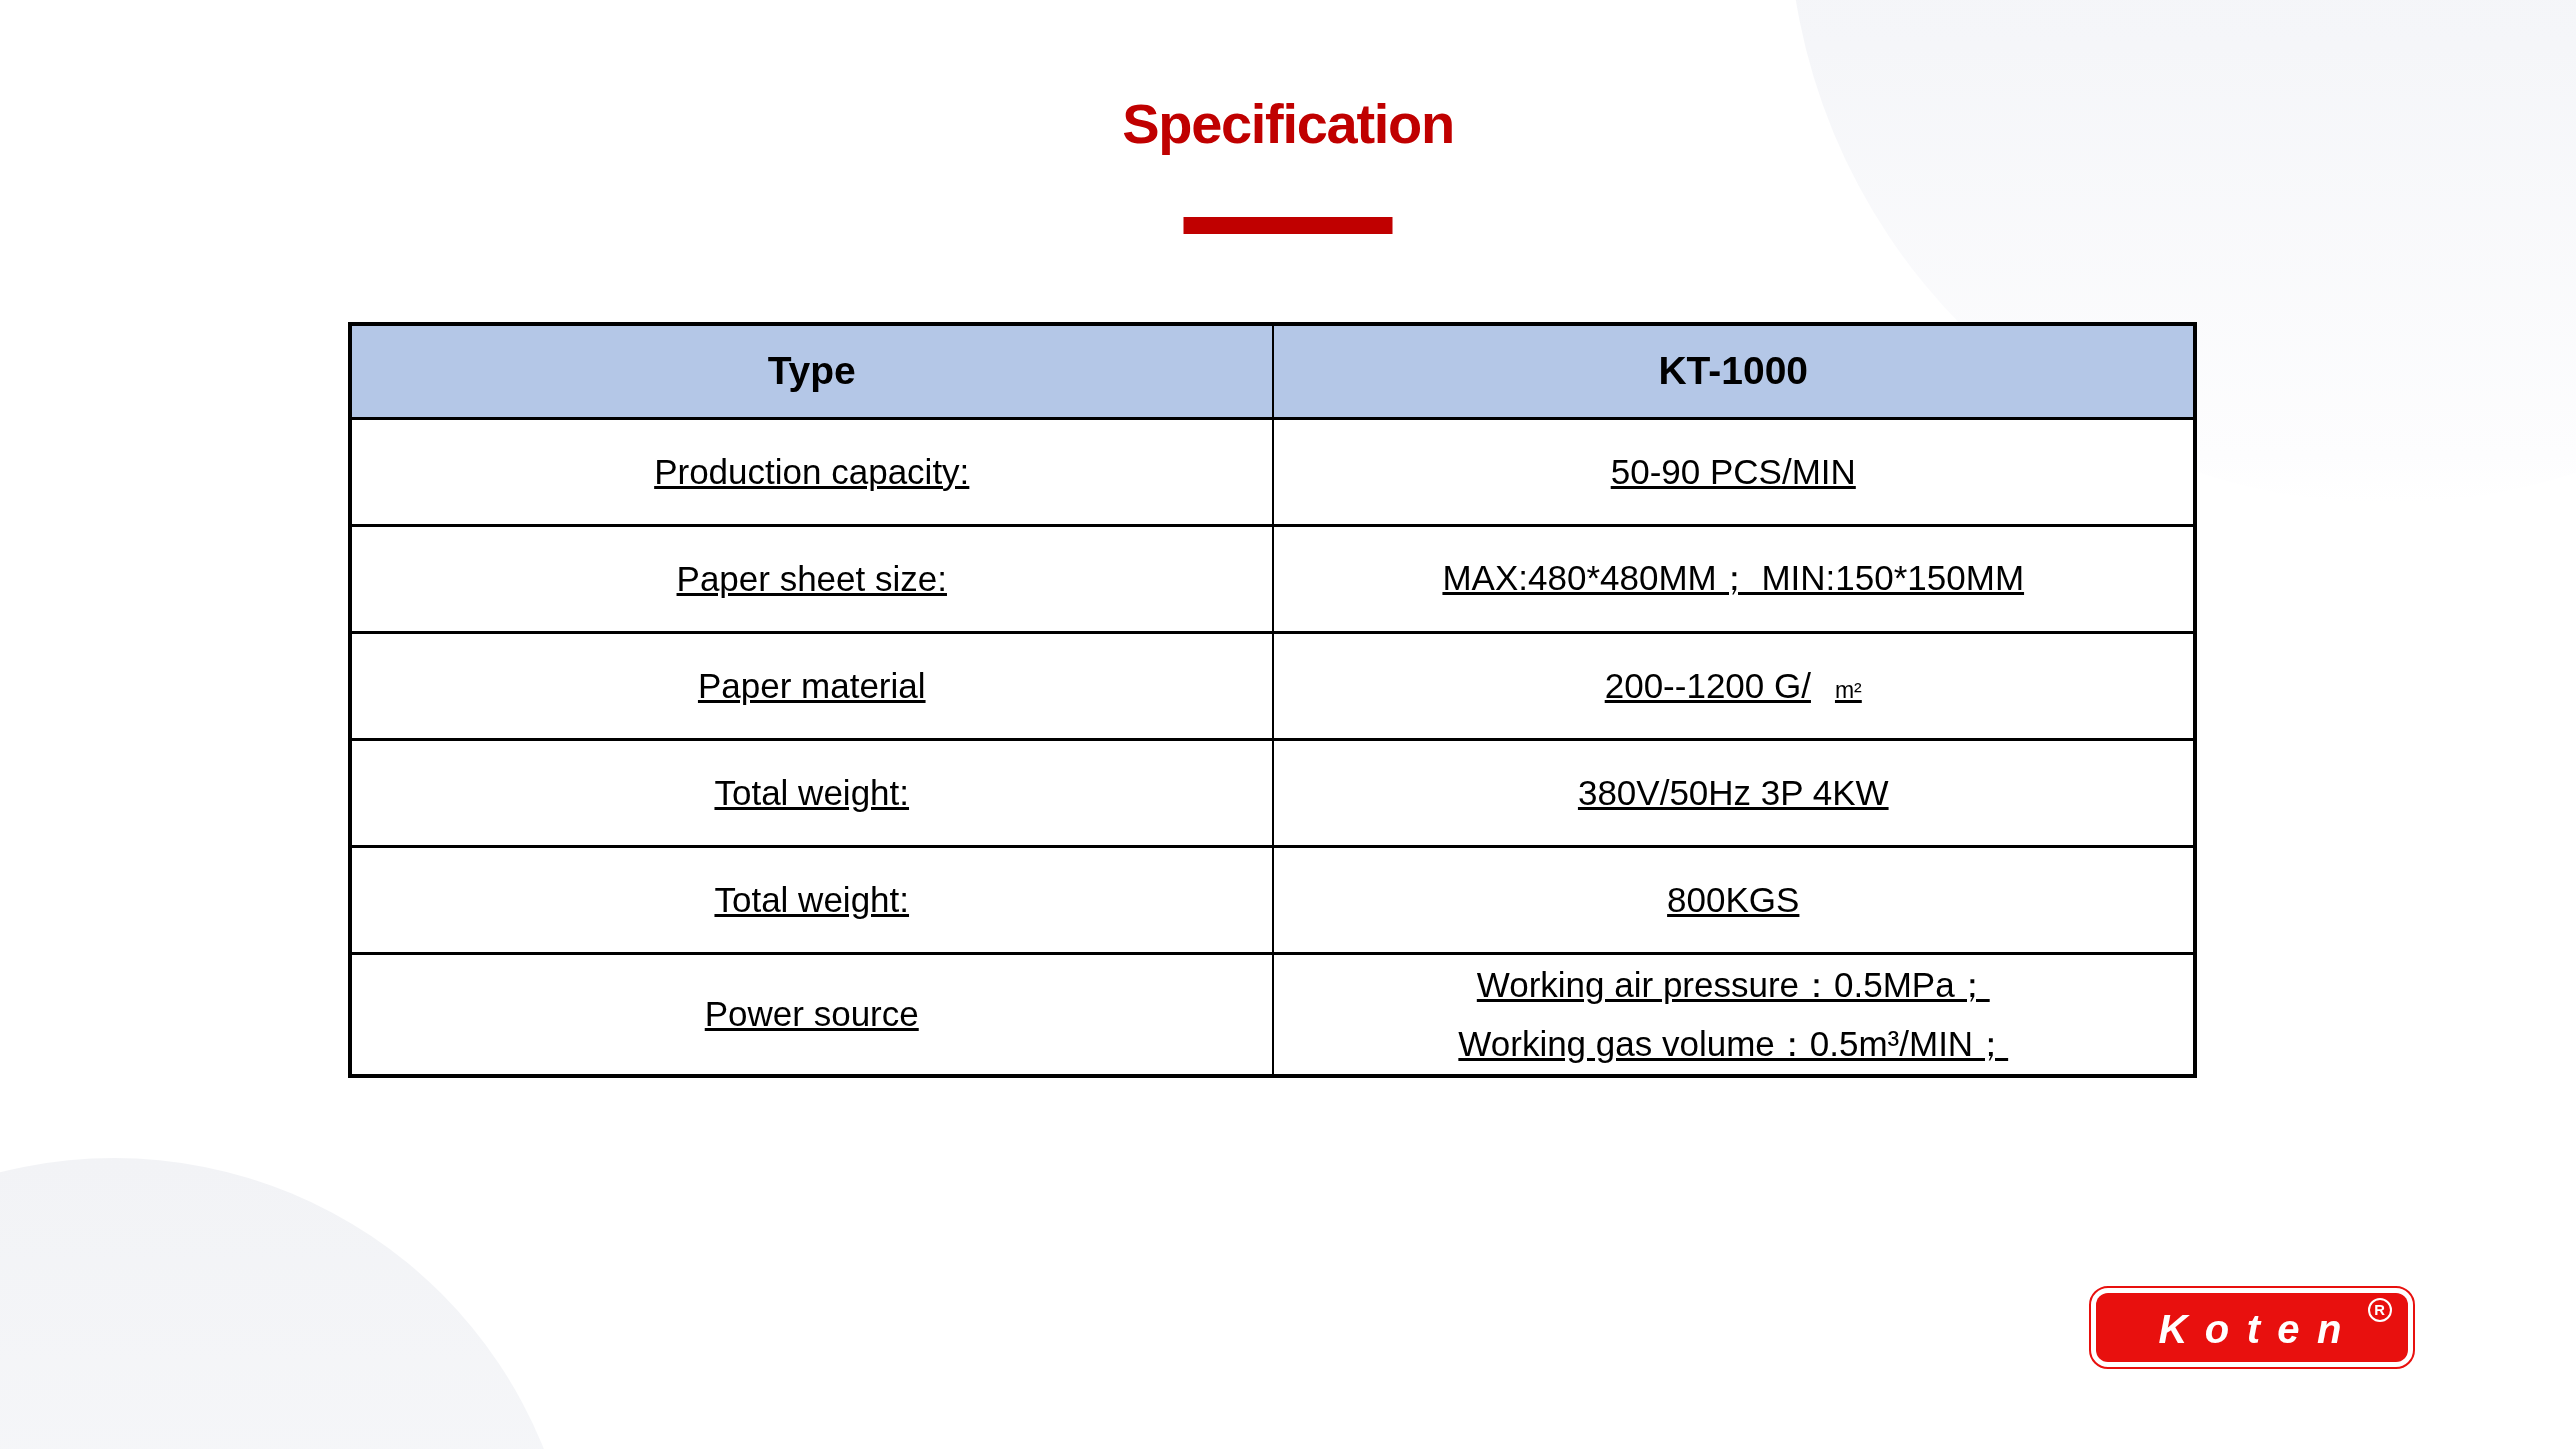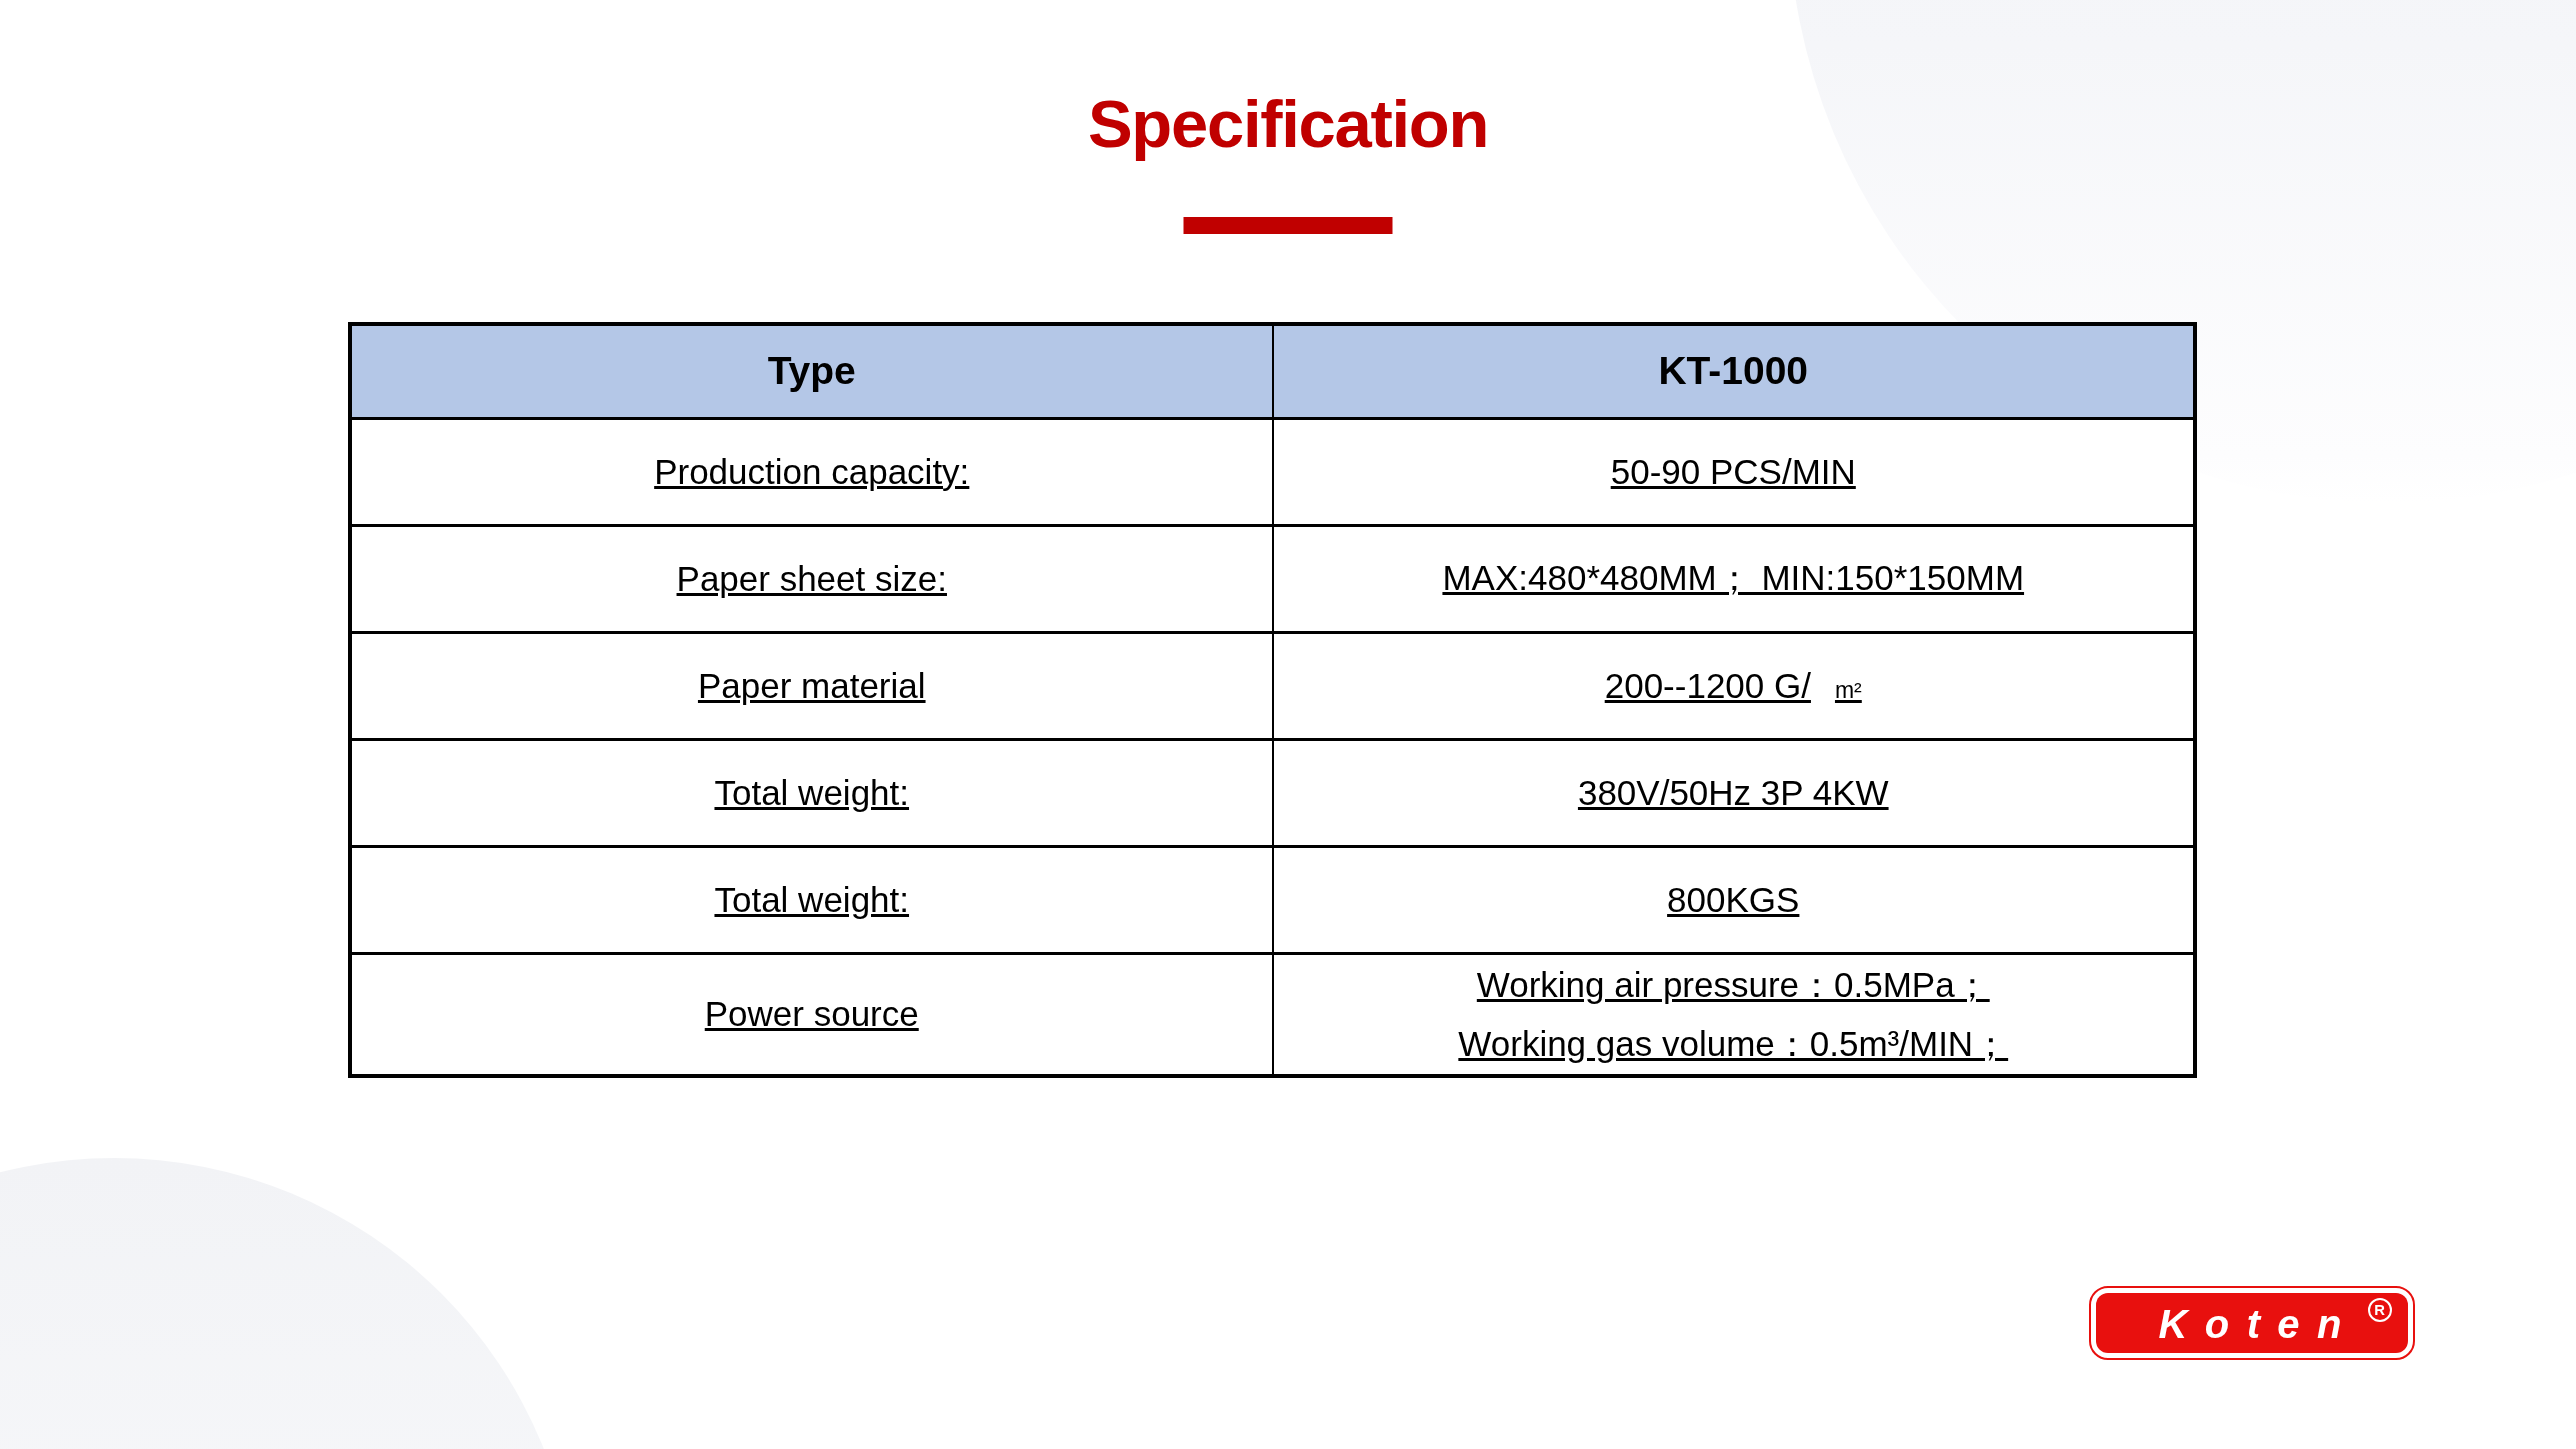--- a/index.html
+++ b/index.html
@@ -22,21 +22,21 @@
     background:linear-gradient(180deg,#eff0f4 0%,#f5f6f9 62%,#fdfdfe 96%,#ffffff 100%);
   }
   .bg-circle.bottom-left{
     left:-349px;top:1158px;width:926px;height:926px;
     background:linear-gradient(180deg,#f2f3f6 0%,#f7f8fa 55%,#fdfdfe 100%);
   }
   
   .page-title{
     position:absolute;top:79px;left:0;width:100%;
     text-align:center;
-    font-size:67px;line-height:89px;font-weight:bold;
+    font-size:56px;line-height:89px;font-weight:bold;
     letter-spacing:-1.3px;
     color:var(--accent-red,#c00000);
   }
   .title-underline{
     position:absolute;top:217px;left:50%;transform:translateX(-50%);
     width:209px;height:17px;
     background:var(--accent-red,#c00000);
   }
   
   table.spec{
@@ -61,21 +61,21 @@
   table.spec td{font-size:35px;font-weight:normal;}
   thead tr{height:94px;}
   tbody tr{height:107px;text-decoration:underline;}
   tbody tr:nth-child(6){height:101px;}
   tbody tr:last-child{height:123px;}
   .unit-small{font-size:23px;margin-left:24px;}
   .vline{line-height:59px;}
   
   .koten-logo{
     position:absolute;left:2089px;top:1286px;
-    width:326px;height:74px;box-sizing:border-box;
+    width:326px;height:83px;box-sizing:border-box;
     border:2px solid var(--logo-red,#e8100e);
     border-radius:19px;
     background:#ffffff;
     padding:5.4px;
   }
   .logo-badge{
     position:relative;width:100%;height:100%;box-sizing:border-box;
     background:var(--logo-red,#e8100e);
     border-radius:12px;
     display:flex;align-items:center;justify-content:center;

